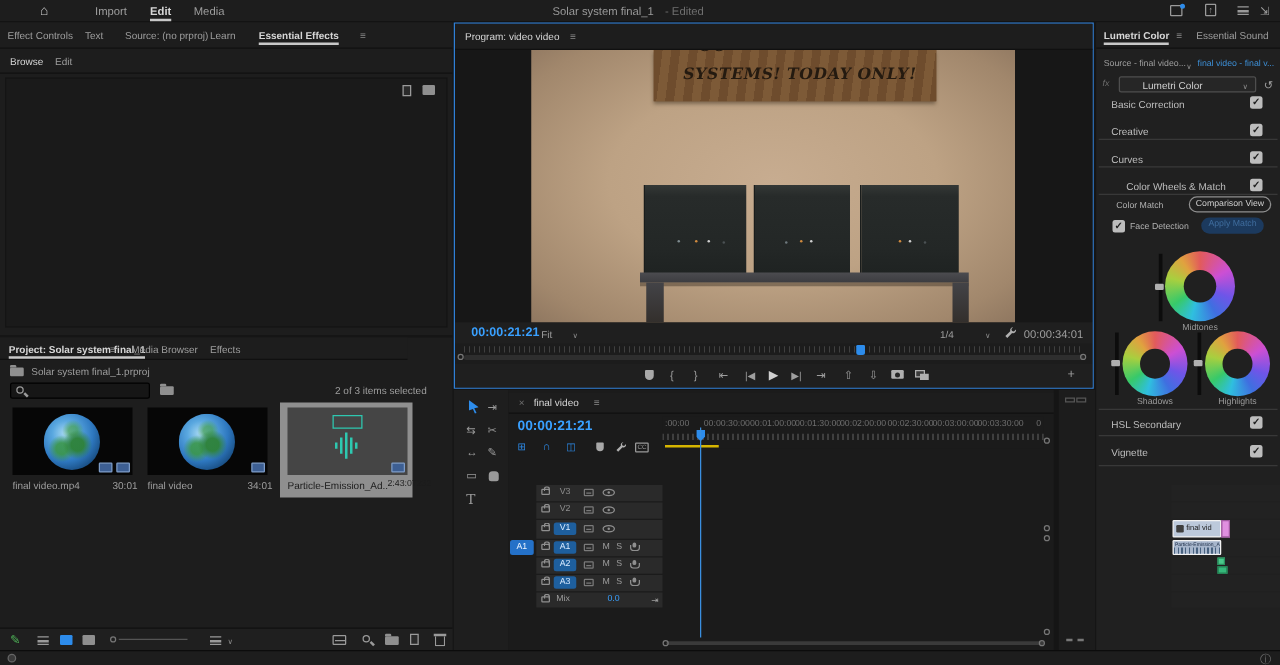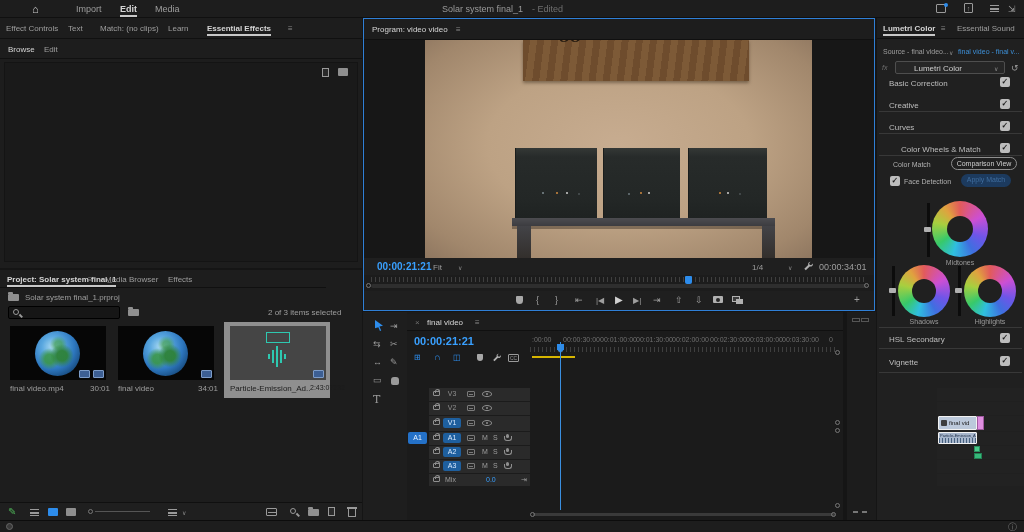--- a/index.html
+++ b/index.html
@@ -93,21 +93,21 @@
     <span class="abs" style="left:944px;top:3px;width:4px;height:4px;background:#2d8ceb;border-radius:50%"></span>
     <span class="abs" style="left:964px;top:3px;width:9px;height:10px;border:1px solid #9a9a9a;border-radius:1px;text-align:center;line-height:9px;font-size:7px;color:#9a9a9a">↑</span>
     <span class="lines-ic" style="left:990px;top:5px"></span>
     <span class="abs t9 txt" style="left:1008px;top:4px">⇲</span>
   </div>
 
   <div class="panel" style="left:0;top:18px;width:362px;height:250px;background:#1d1d1d">
     <div class="abs tabrow" style="left:0;top:0;width:362px;height:21px">
       <span class="abs txt" style="left:6px;top:6px">Effect Controls</span>
       <span class="abs txt" style="left:68px;top:6px">Text</span>
-      <span class="abs txt" style="left:100px;top:6px">Match: (no clips)</span>
+      <span class="abs txt" style="left:100px;top:6px">Source: (no prproj)</span>
       <span class="abs txt" style="left:168px;top:6px">Learn</span>
       <span class="abs bright underline" style="left:207px;top:6px;font-weight:bold">Essential Effects</span>
       <span class="abs menu-ic" style="left:288px;top:6px">≡</span>
     </div>
     <span class="abs bright" style="left:8px;top:27px">Browse</span>
     <span class="abs txt" style="left:44px;top:27px">Edit</span>
     <div class="abs" style="left:0;top:40px;width:362px;height:1px;background:#111"></div>
     <div class="abs" style="left:4px;top:44px;width:354px;height:200px;background:#1a1a1a;border:1px solid #141414"></div>
     <span class="page-ic" style="left:322px;top:50px"></span>
     <span class="grid-ic grey" style="left:338px;top:50px"></span>
@@ -121,20 +121,21 @@
 
     <div class="abs" style="left:0;top:21px;width:510px;height:218px;background:#171717">
 
       <div class="abs" style="left:61px;top:0;width:387px;height:218px;overflow:hidden;
            background:radial-gradient(ellipse at 50% 48%,#c7ac90 0%,#bda284 48%,#a1876c 85%,#8f7760 100%)">
 
         <div class="abs" style="left:98px;top:0;width:226px;height:41px;overflow:hidden;
              background:repeating-linear-gradient(97deg,#6e4c2d 0 7px,#7d5a37 7px 14px),#754f2f;
              box-shadow:0 2px 3px rgba(60,45,30,.5)">
           <span class="abs" style="left:36px;top:-10px;font-family:'DejaVu Serif',serif;font-style:italic;font-weight:bold;font-size:13px;color:#241a10">OO</span>
+          <span class="abs" style="left:12px;top:11px;width:210px;text-align:center;font-family:'DejaVu Serif',serif;font-style:italic;font-weight:bold;font-size:12.5px;letter-spacing:.5px;color:#241a10;white-space:nowrap">SYSTEMS! TODAY ONLY!</span>
         </div>
 
         <div class="abs" style="left:90px;top:108px;width:82px;height:74px;background:linear-gradient(180deg,#343836 0%,#272b2a 12%,#232726 70%,#1e2221 100%);border-left:1px solid #1a1d1c">
           <span class="abs" style="left:40px;top:44px;width:2px;height:2px;background:#d08a3f;border-radius:50%;box-shadow:10px 0 0 #cfcfcf,-14px 0 0 rgba(200,220,230,.55),22px 1px 0 rgba(150,160,170,.35)"></span>
         </div>
         <div class="abs" style="left:178px;top:108px;width:77px;height:74px;background:linear-gradient(180deg,#343836 0%,#272b2a 12%,#232726 70%,#1e2221 100%);border-left:1px solid #1a1d1c">
           <span class="abs" style="left:36px;top:44px;width:2px;height:2px;background:#d08a3f;border-radius:50%;box-shadow:8px 0 0 #cfcfcf,-12px 1px 0 rgba(200,220,230,.45)"></span>
         </div>
         <div class="abs" style="left:263px;top:108px;width:79px;height:74px;background:linear-gradient(180deg,#343836 0%,#272b2a 12%,#232726 70%,#1e2221 100%);border-left:1px solid #1a1d1c">
           <span class="abs" style="left:30px;top:44px;width:2px;height:2px;background:#d08a3f;border-radius:50%;box-shadow:8px 0 0 #cfcfcf,20px 1px 0 rgba(150,160,170,.35)"></span>

